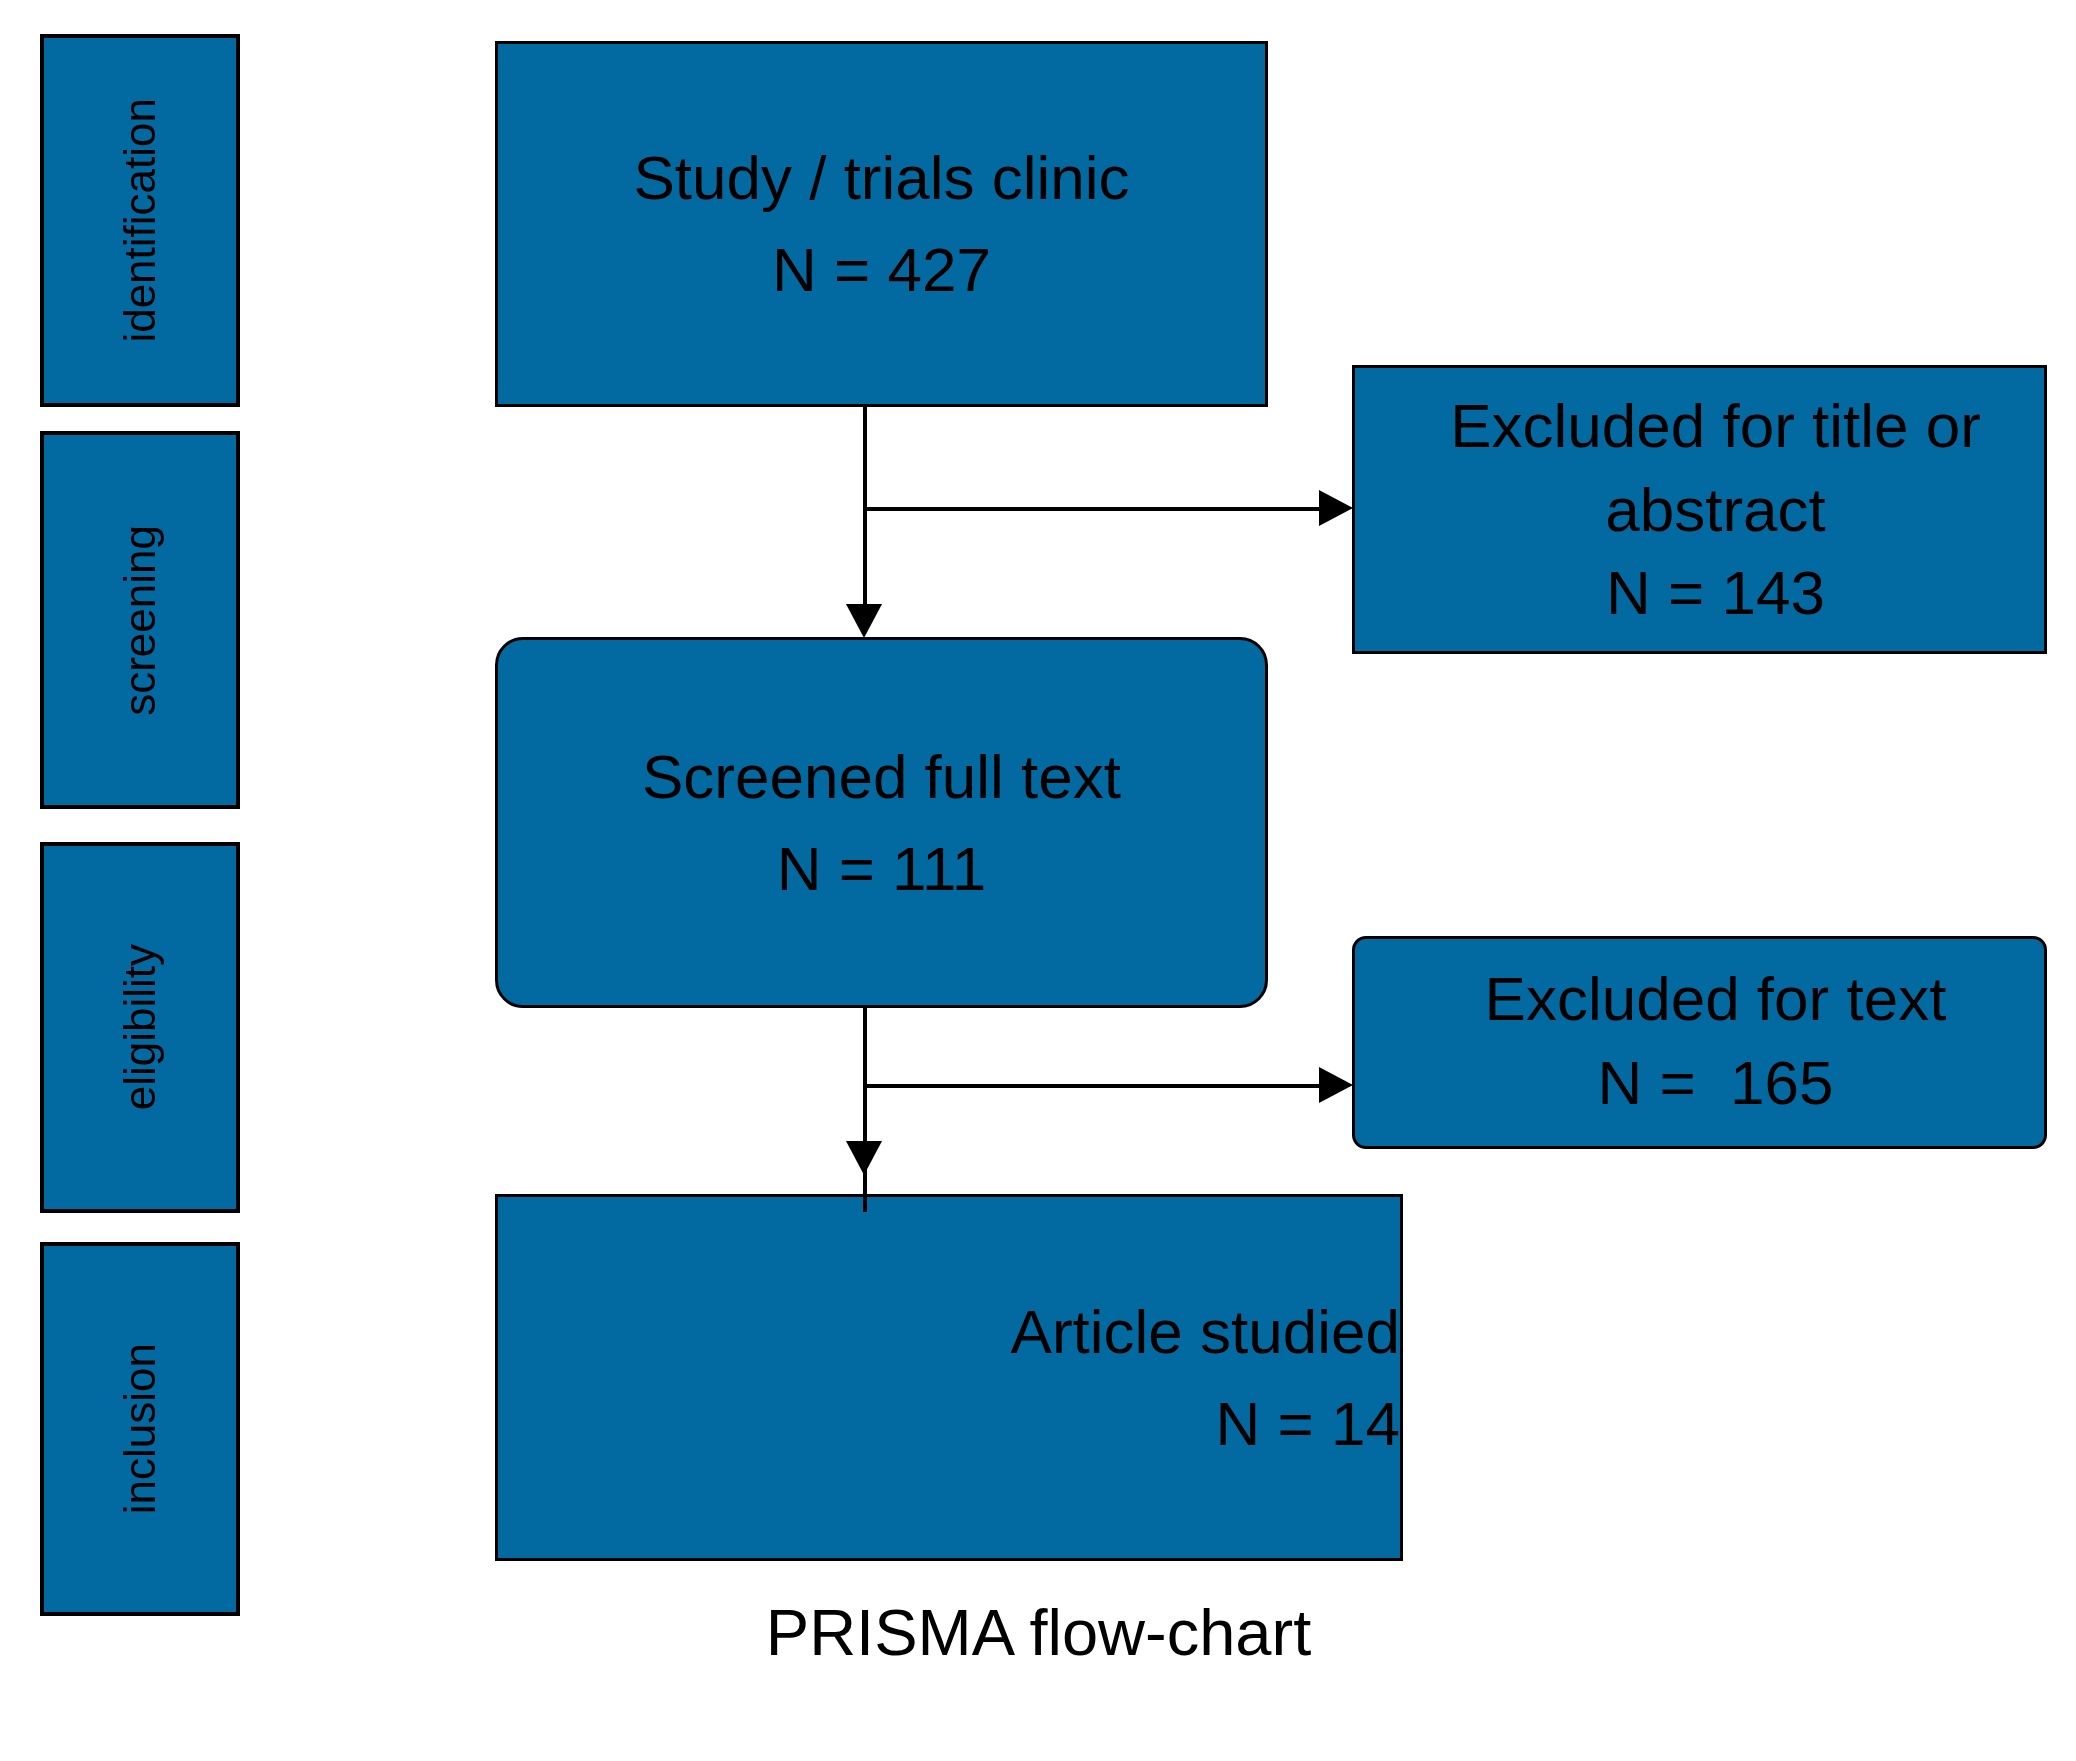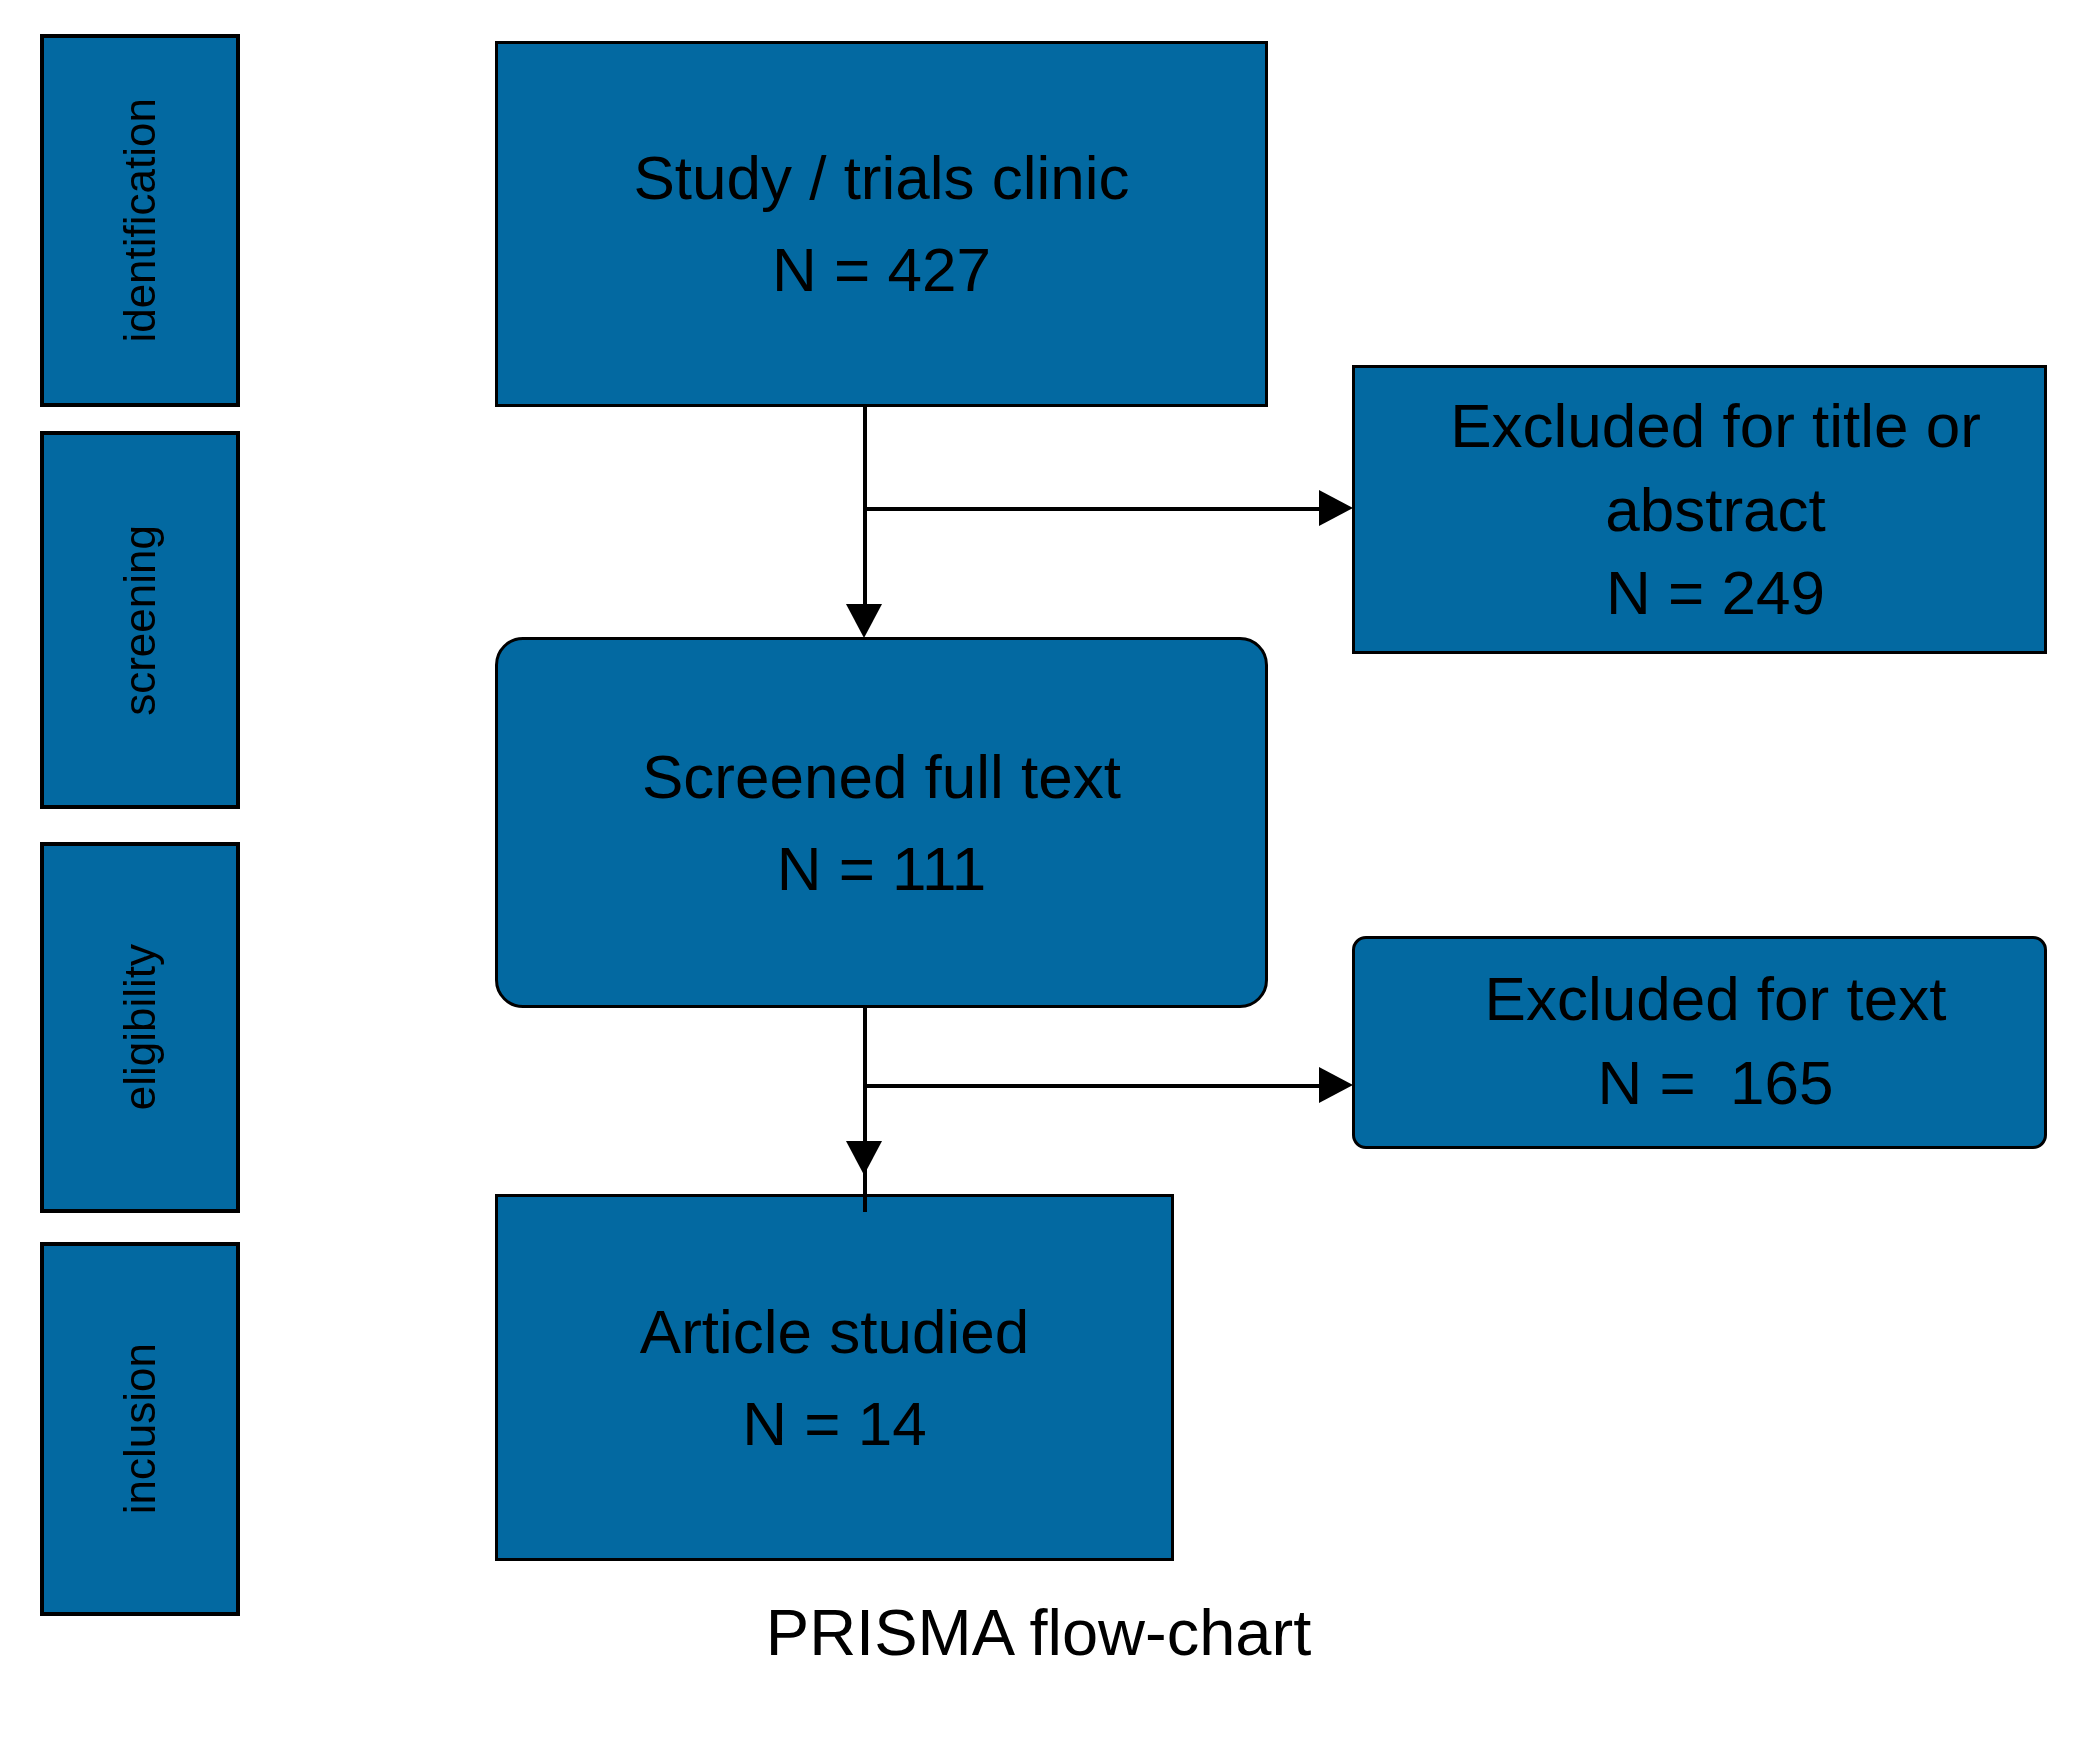--- a/index.html
+++ b/index.html
@@ -127,29 +127,29 @@
   <div class="box main-box" style="left:495px; top:41px; width:773px; height:366px;">
     <span class="line l1">Study / trials clinic</span>
     <span class="line l2">N = 427</span>
   </div>
 
   <div class="box main-box" style="left:495px; top:637px; width:773px; height:371px;border-radius:28px;">
     <span class="line l1">Screened full text</span>
     <span class="line l2">N = 111</span>
   </div>
 
-  <div class="box main-box" style="left:495px; top:1194px; width:679px; height:367px;">
+  <div class="box main-box" style="left:495px; top:1194px; width:908px; height:367px;align-items:flex-end;">
     <span class="line l1">Article studied</span>
     <span class="line l2">N = 14</span>
   </div>
 
   <div class="box excluded-box" style="left:1352px; top:365px; width:695px; height:289px;">
     <span class="line l1">Excluded for title or</span>
     <span class="line l2">abstract</span>
-    <span class="line l3">N = 249</span>
+    <span class="line l3">N = 143</span>
   </div>
 
   <div class="box excluded-box" style="left:1352px; top:936px; width:695px; height:213px;border-radius:14px;">
     <span class="line l1">Excluded for text</span>
     <span class="line l2">N =  165</span>
   </div>
 
   <div class="vline" style="left:863px; top:407px; height:204px;"></div>
   <div class="arrow-down" style="left:846px; top:604px;"></div>
 

